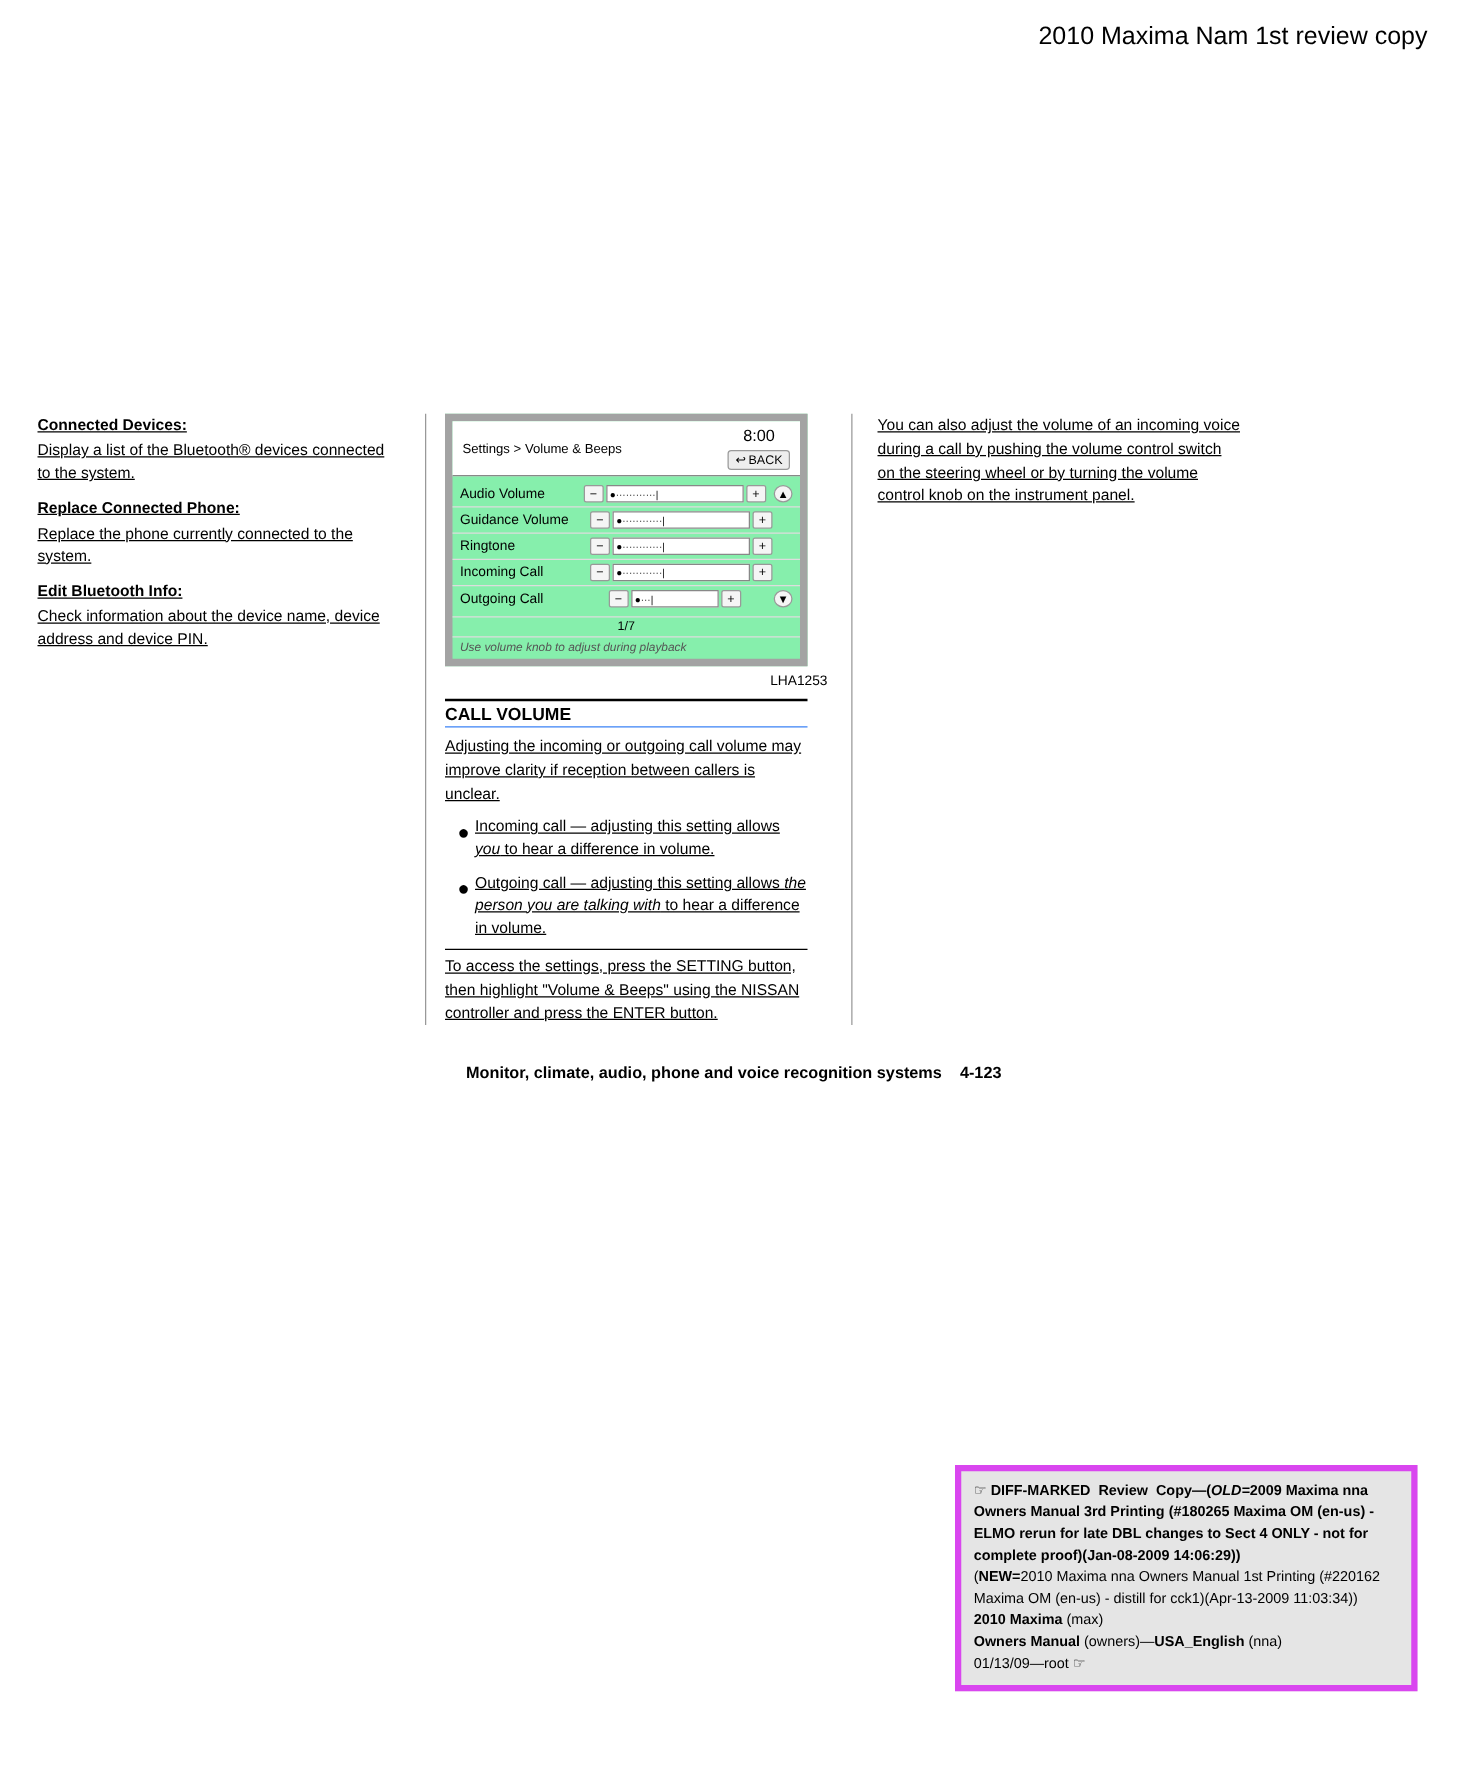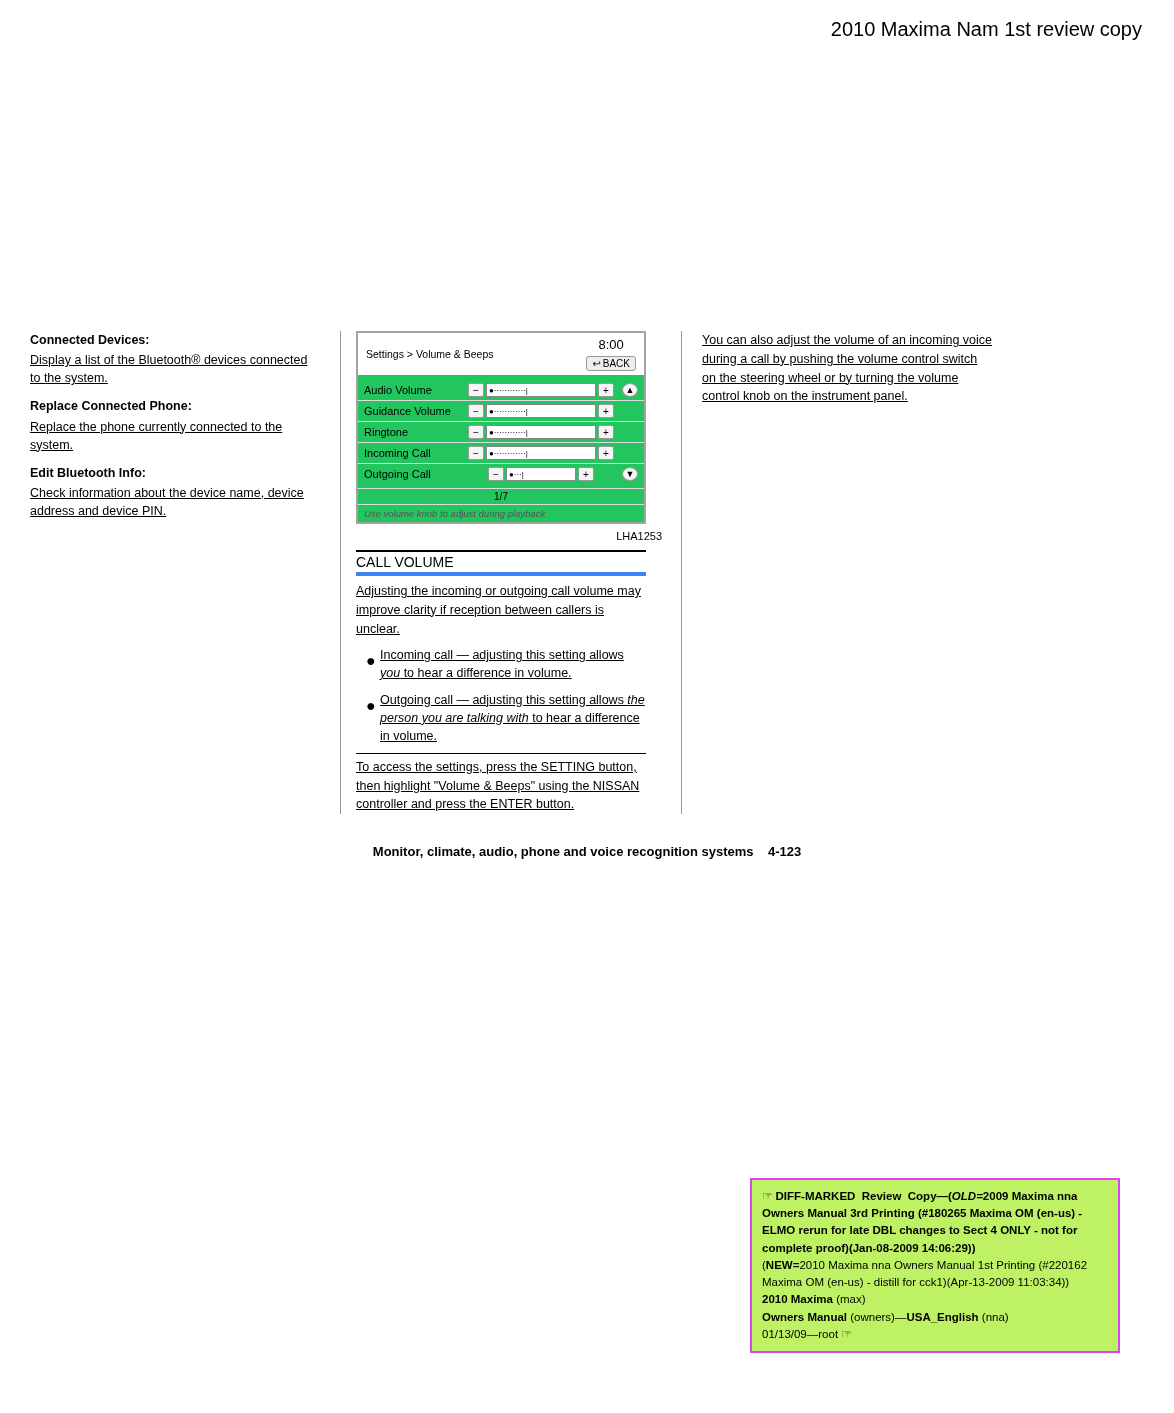--- a/index.html
+++ b/index.html
@@ -35,20 +35,21 @@
     .left-col {
       width: 310px;
       padding-right: 20px;
       font-size: 12.5px;
       line-height: 1.45;
     }
 
     .left-col h3 {
       font-size: 12.5px;
       font-weight: bold;
+      text-decoration: underline;
       margin-bottom: 2px;
     }
     .left-col p {
       margin-bottom: 10px;
       text-decoration: underline;
       text-decoration-style: solid;
     }
 
     
     .mid-col {
@@ -60,23 +61,23 @@
     .right-col {
       width: 310px;
       padding-left: 20px;
       font-size: 12.5px;
       line-height: 1.5;
       text-decoration: underline;
     }
 
     
     .settings-panel {
-      border: 2px solid #a3a3a3;
+      border: 6px solid #a3a3a3;
       width: 290px;
-      background: #22c55e;
+      background: #86efac;
       font-size: 11px;
       margin-bottom: 4px;
     }
     .settings-panel-header {
       display: flex;
       justify-content: space-between;
       align-items: center;
       padding: 4px 8px;
       border-bottom: 1px solid #888;
       background: #fff;
@@ -182,23 +183,23 @@
       padding: 2px 4px;
     }
 
     
     .call-volume-section {
       margin-top: 6px;
       width: 290px;
     }
     .call-volume-title {
       font-size: 14px;
-      font-weight: normal;
+      font-weight: bold;
       border-top: 2px solid #000;
-      border-bottom: 4px solid #3b82f6;
+      border-bottom: 1px solid #3b82f6;
       padding: 2px 0 2px 0;
       margin-bottom: 6px;
     }
     .call-volume-body {
       font-size: 12.5px;
       line-height: 1.5;
     }
     .call-volume-body p {
       text-decoration: underline;
       margin-bottom: 8px;
@@ -240,27 +241,27 @@
       font-size: 13px;
       font-weight: bold;
       margin-top: 20px;
       padding: 10px 0;
     }
 
     
     .bottom-note {
       position: absolute;
       bottom: 60px;
-      right: 54px;
+      right: 40px;
       width: 370px;
-      border: 2px solid #d946ef;
+      border: 5px solid #d946ef;
       padding: 8px 10px;
       font-size: 11.5px;
       line-height: 1.5;
-      background: #bef264;
+      background: #e5e5e5;
     }
 
     
     .col-divider {
       width: 1px;
       background: #999;
       margin: 0;
       align-self: stretch;
     }
     .left-section-block {

